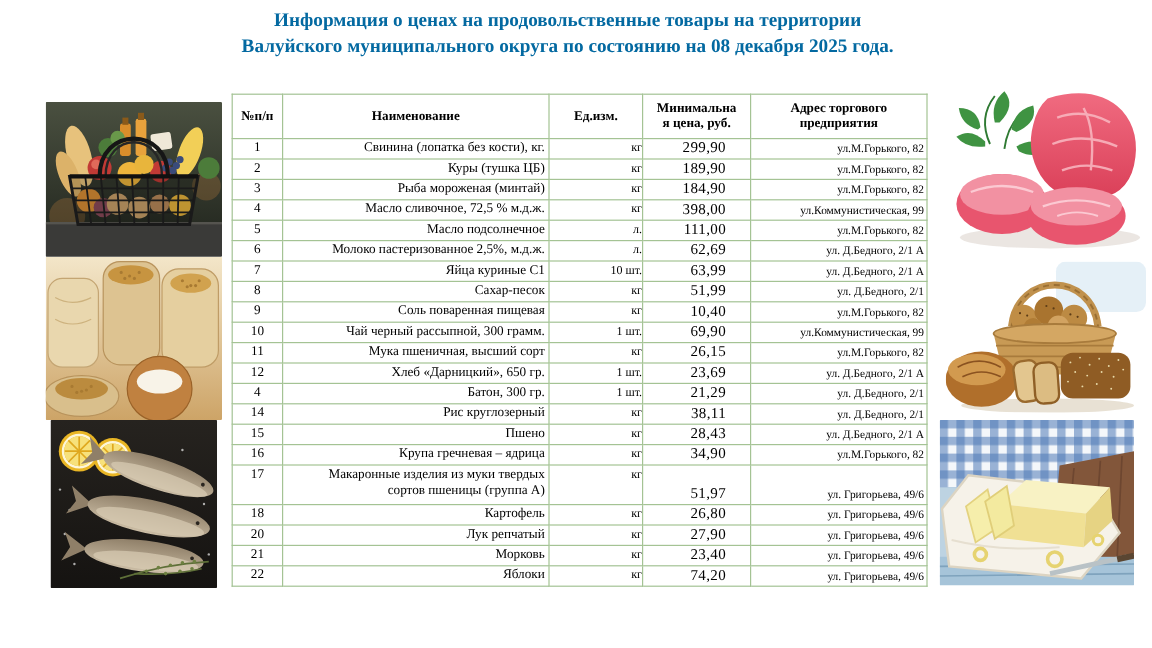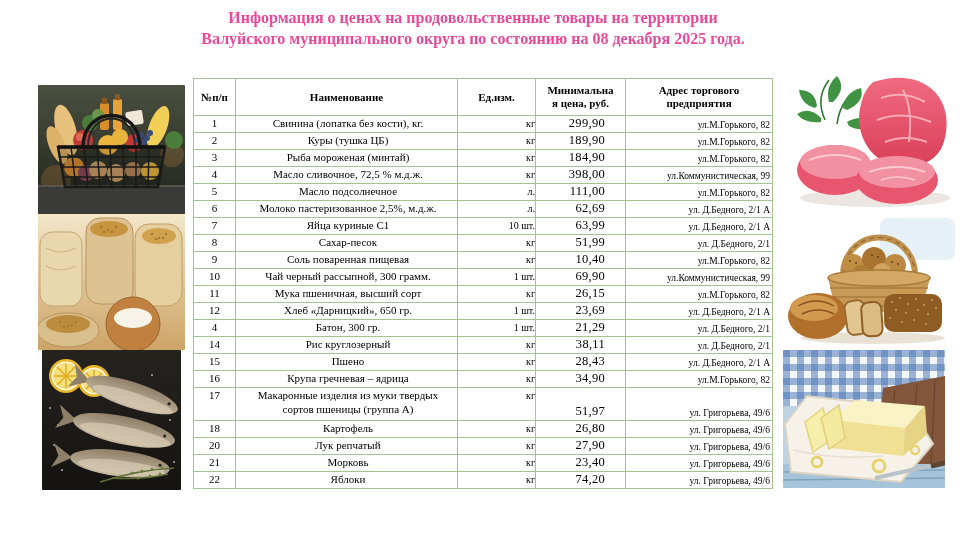--- a/index.html
+++ b/index.html
@@ -2,36 +2,36 @@
 <html><head>
 <meta charset="utf-8">
 <style>
   html,body{margin:0;padding:0}
   body{
     width:960px;height:540px;background:#fff;overflow:hidden;position:relative;
     font-family:"Liberation Serif", serif;color:#000;
   }
   .title{
     position:absolute;left:0;top:7px;width:946px;text-align:center;
-    font-weight:bold;font-size:16px;line-height:21px;color:#ec4899;
+    font-weight:bold;font-size:16px;line-height:21px;color:#0369a1;
   }
   .photo{position:absolute;overflow:hidden;border-radius:1px}
   table.price{
     position:absolute;left:193px;top:78px;width:579px;
     border-collapse:collapse;table-layout:fixed;background:#fff;
   }
   .price th,.price td{border:1px solid #a4c394;padding:0;overflow:hidden}
   .price thead th{
     font-size:11px;font-weight:bold;text-align:center;vertical-align:middle;
     height:36px;line-height:13px;
   }
   tr.row{height:16.5px}
   tr.row.tall{height:33px}
   td.c-num{text-align:center;vertical-align:top;font-size:11px;padding-top:1px}
-  td.c-name{text-align:center;vertical-align:top;padding:1px 3px 0 6px;font-size:11px;line-height:13.5px}
+  td.c-name{text-align:right;vertical-align:top;padding:1px 3px 0 6px;font-size:11px;line-height:13.5px}
   td.c-unit{text-align:right;vertical-align:top;font-size:10px;padding-top:2px}
   td.c-price{text-align:right;vertical-align:bottom;font-size:12.5px;padding:0 20px 1px 0;letter-spacing:.3px}
   td.c-addr{text-align:right;vertical-align:bottom;font-size:9.5px;padding:0 2px 2px 4px;white-space:nowrap}
 </style>
 </head>
 <body>
 
 <div class="title">
   <div>Информация о ценах на продовольственные товары на территории</div>
   <div>Валуйского муниципального округа по состоянию на 08 декабря 2025 года.</div>

